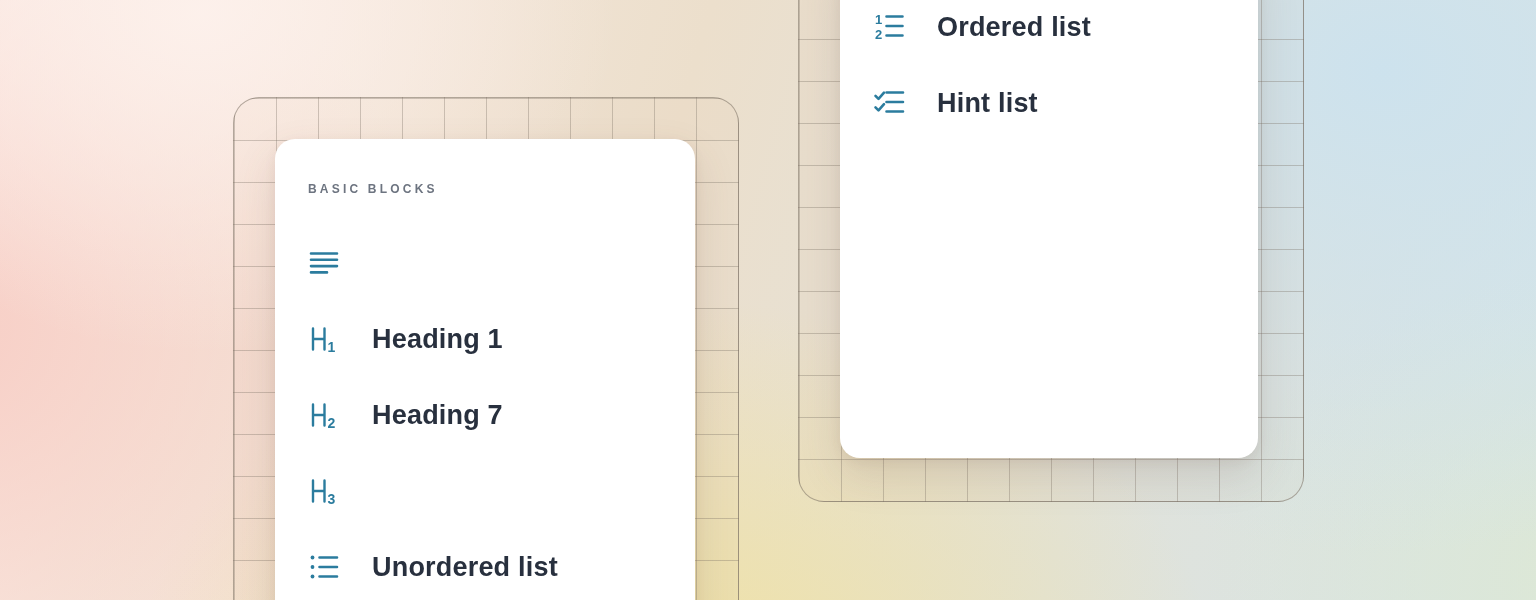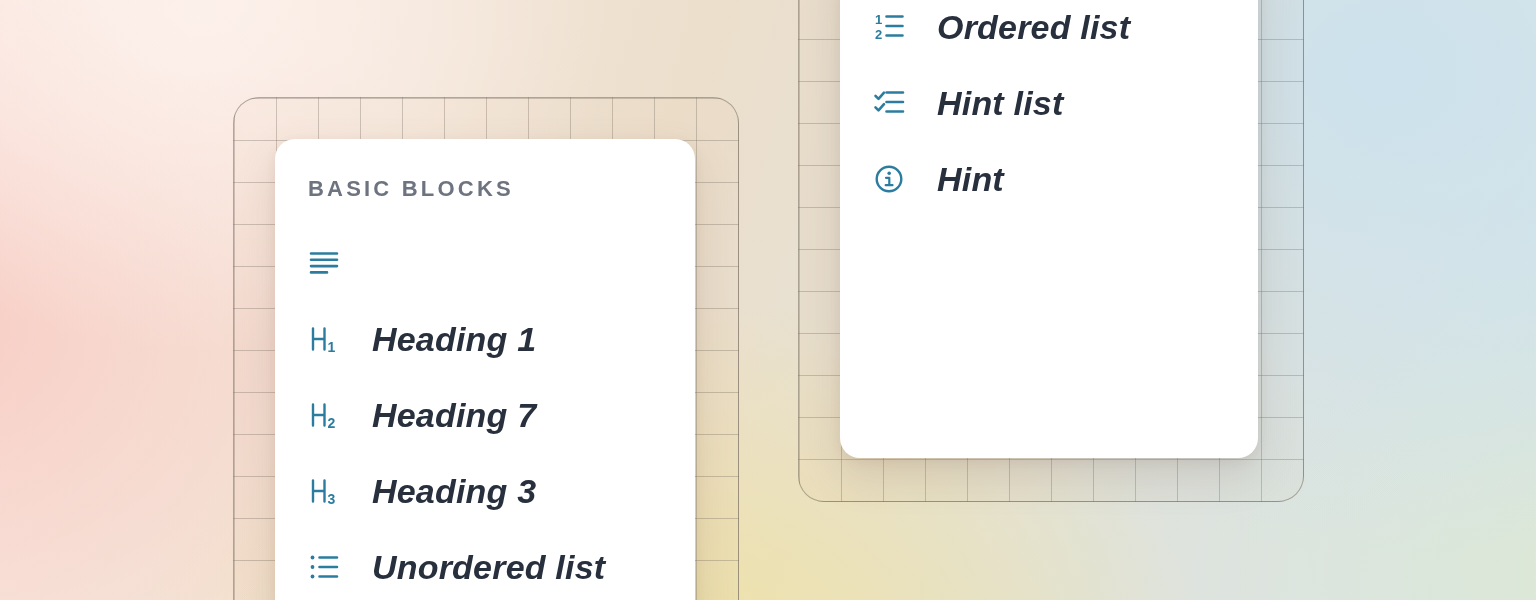--- a/index.html
+++ b/index.html
@@ -29,34 +29,34 @@
   .grid-left{left:233px;top:97px;width:504px;height:546px;}
   .grid-right{left:798px;top:-46px;width:504px;height:546px;}
   .panel{
     position:absolute;background:#ffffff;border-radius:20px;
     box-shadow:0 18px 42px rgba(110,80,66,0.16), 0 4px 12px rgba(110,80,66,0.08);
   }
   .panel-left{left:275px;top:139px;width:420px;height:520px;padding:40px 0 0 0;box-sizing:border-box;}
   .panel-right{left:840px;top:-50px;width:418px;height:508px;padding:39px 0 0 0;box-sizing:border-box;}
   .panel-header{
     margin:0 16px 26px 33px;height:20px;line-height:20px;
-    font-size:22px;font-weight:700;letter-spacing:3.2px;
+    font-size:12px;font-weight:700;letter-spacing:3.2px;
     color:var(--header,#6d7480);
   }
   .menu-item{
     display:flex;align-items:center;height:76px;padding-left:33px;cursor:pointer;
   }
   .menu-item .icon{
     width:32px;height:32px;flex:0 0 32px;display:flex;align-items:center;justify-content:center;
     color:var(--accent,#2b7c9e);
   }
   .menu-item .icon svg{width:32px;height:32px;display:block;}
   .menu-item .label{
-    margin-left:32px;font-size:34px;font-weight:600;letter-spacing:0.2px;
-    color:var(--label,#28303e);white-space:nowrap;font-style:italic;
+    margin-left:32px;font-size:27px;font-weight:600;letter-spacing:0.2px;
+    color:var(--label,#28303e);white-space:nowrap;
   }
 </style>
 </head>
 <body>
 
 <div class="scene">
   <div class="grid-sheet grid-left"></div>
   <div class="grid-sheet grid-right"></div>
 
   <div class="panel panel-left">
@@ -87,21 +87,20 @@
           </span>
           <span class="label">Heading 7</span>
         </div>
         <div class="menu-item">
           <span class="icon">
             <svg viewBox="0 0 32 32" fill="none" stroke="currentColor" stroke-linecap="round" stroke-linejoin="round" stroke-width="2.4">
               <path d="M5 5.5v21M16.5 5.5v21M5 16h11.5"></path>
               <text x="19.5" y="29" font-size="14" font-weight="bold" fill="currentColor" stroke="none" font-family="Liberation Sans, sans-serif">3</text>
             </svg>
           </span>
-          <span class="label">Heading 3</span>
         </div>
         <div class="menu-item">
           <span class="icon">
             <svg viewBox="0 0 32 32" fill="none" stroke="currentColor" stroke-linecap="round" stroke-linejoin="round" stroke-width="2.6">
               <circle cx="4.5" cy="6.5" r="1.9" fill="currentColor" stroke="none"></circle>
               <circle cx="4.5" cy="16" r="1.9" fill="currentColor" stroke="none"></circle>
               <circle cx="4.5" cy="25.5" r="1.9" fill="currentColor" stroke="none"></circle>
               <path d="M11.5 6.5H29M11.5 16H29M11.5 25.5H29"></path>
             </svg>
           </span>
@@ -125,25 +124,15 @@
         <div class="menu-item">
           <span class="icon">
             <svg viewBox="0 0 32 32" fill="none" stroke="currentColor" stroke-linecap="round" stroke-linejoin="round" stroke-width="2.6">
               <path d="M13.5 5.5H30M13.5 15H30M13.5 24.5H30"></path>
               <path d="M2.5 8.8l3 3L11 5.6"></path>
               <path d="M2.5 20.3l3 3L11 17.1"></path>
             </svg>
           </span>
           <span class="label">Hint list</span>
         </div>
-        <div class="menu-item">
-          <span class="icon">
-            <svg viewBox="0 0 32 32" fill="none" stroke="currentColor" stroke-linecap="round" stroke-linejoin="round" stroke-width="2.4">
-              <circle cx="16" cy="16" r="12.3"></circle>
-              <circle cx="16.2" cy="10.3" r="1.8" fill="currentColor" stroke="none"></circle>
-              <path d="M13 14.8h3.3V22M12.7 22.2h6.8" stroke-width="2.2"></path>
-            </svg>
-          </span>
-          <span class="label">Hint</span>
-        </div>
       </div>
   </div>
 </div>
 
 </body></html>

